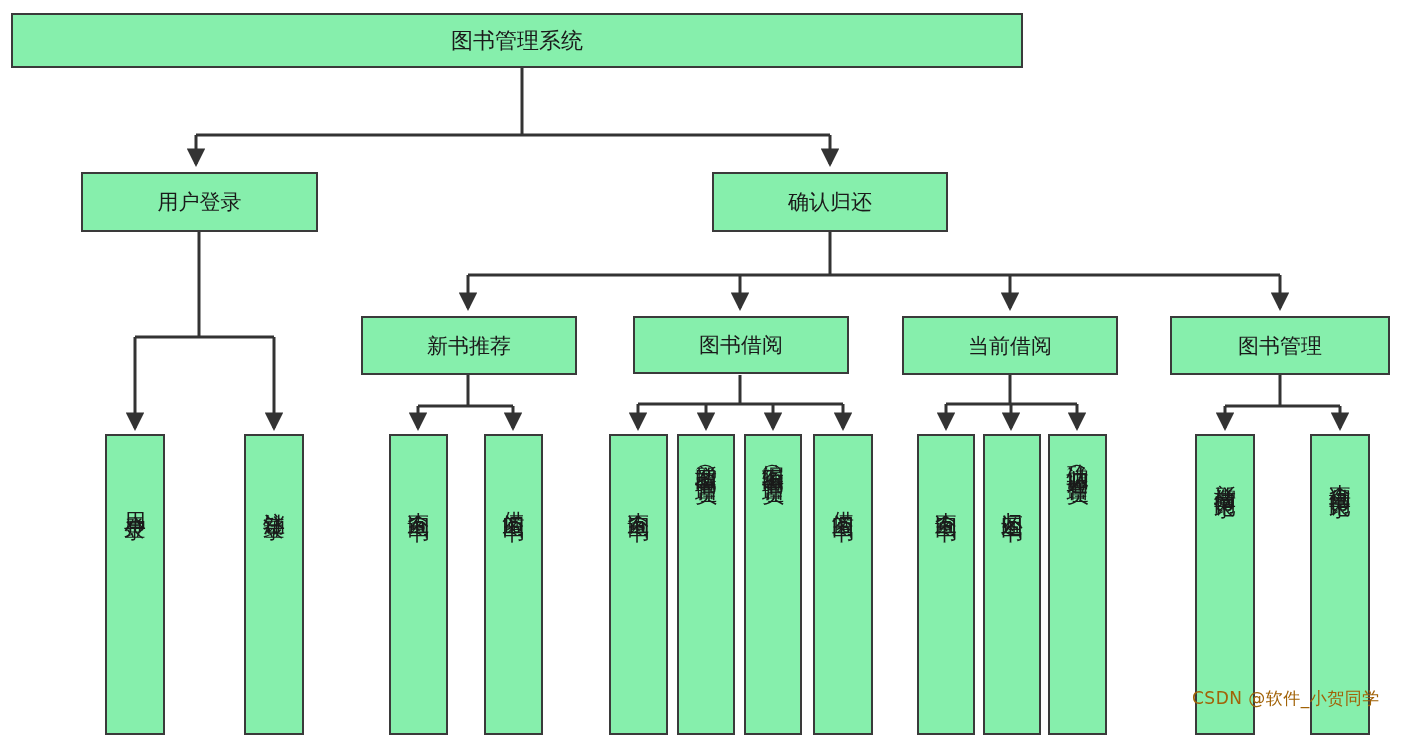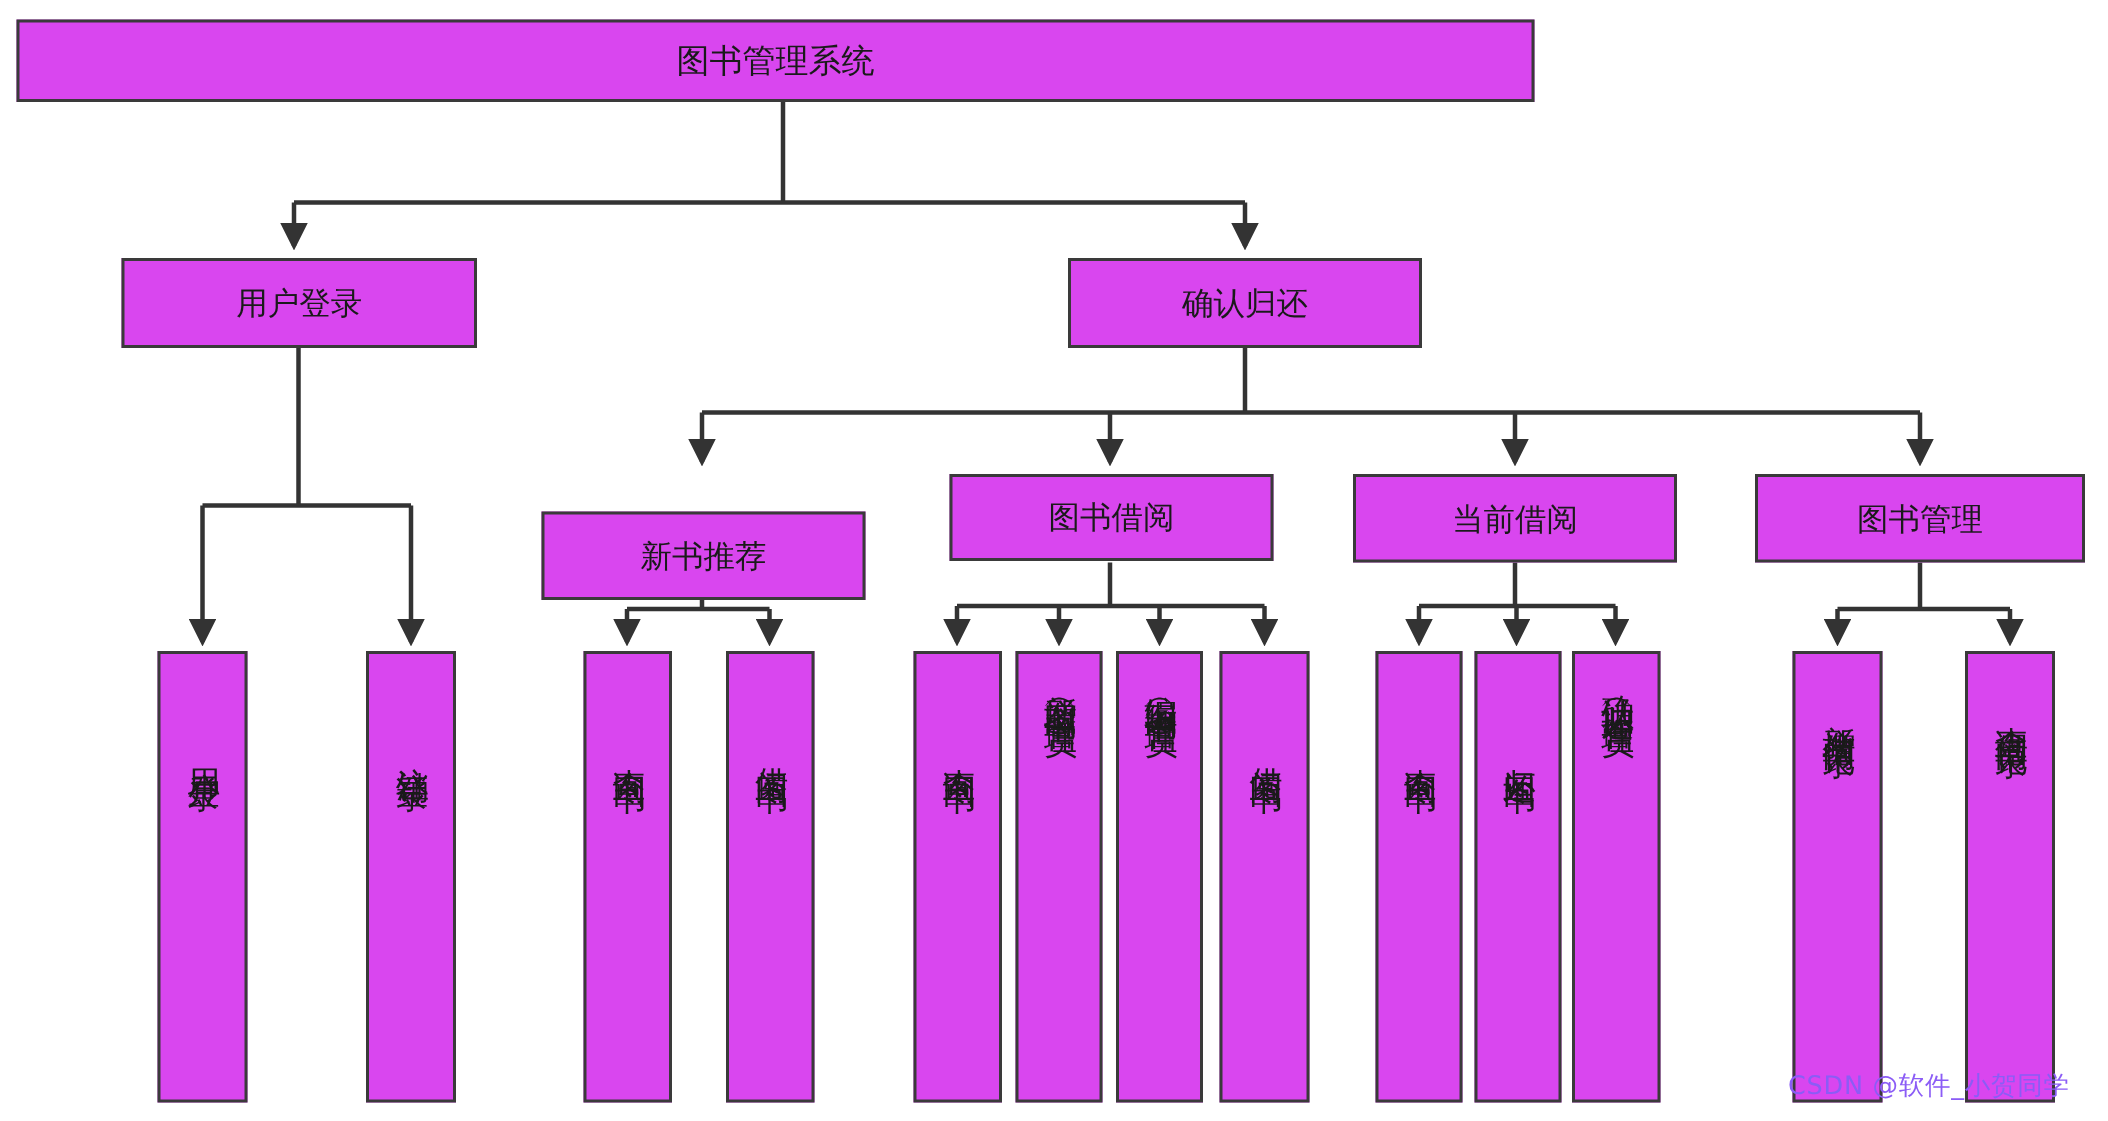--- a/index.html
+++ b/index.html
@@ -9,21 +9,21 @@
     background:#ffffff;
     font-family:"DejaVu Sans","Liberation Sans",sans-serif;
     overflow:hidden;
     position:relative;
   }
   #diagram{
     position:absolute;left:0;top:0;width:1405px;height:747px;
   }
   .node{
     position:absolute;
-    background:#d946ef;
+    background:#86efac;
     border:2.5px solid #3a3a3a;
     box-sizing:border-box;
     display:flex;
     align-items:center;
     justify-content:center;
     color:#1a1a1a;
     z-index:5;
   }
   .node.level0{font-size:22px;}
   .node.level1{font-size:21px;}
@@ -44,23 +44,23 @@
   }
   .leaf .vtext{
     
     margin:0 auto;
   }
   .leaf-short .vtext{ margin-top:48px; }
   .leaf-mid .vtext{ margin-top:20px; }
   .leaf-tall .vtext{ margin-top:0px; }
   #watermark{
     position:absolute;
-    left:1192px;top:712px;
+    left:1192px;top:687px;
     font-size:17px;
-    color:#8b5cf6;
+    color:#a16207;
     letter-spacing:0.5px;
     white-space:nowrap;
     z-index:20;
     font-family:"DejaVu Sans","Liberation Sans",sans-serif;
   }
   svg#edges{
     position:absolute;left:0;top:0;width:1405px;height:747px;
     z-index:1;pointer-events:none;
   }
 </style>
@@ -123,21 +123,21 @@
     <span>图书管理系统</span>
   </div>
 
   <div class="node level1" style="left:81px;top:172px;width:237px;height:60px;">
     <span>用户登录</span>
   </div>
   <div class="node level1" style="left:712px;top:172px;width:236px;height:60px;">
     <span>确认归还</span>
   </div>
 
-  <div class="node level2" style="left:361px;top:316px;width:216px;height:59px;margin-top:25px;">
+  <div class="node level2" style="left:361px;top:316px;width:216px;height:59px;">
     <span>新书推荐</span>
   </div>
   <div class="node level2" style="left:633px;top:316px;width:216px;height:58px;">
     <span>图书借阅</span>
   </div>
   <div class="node level2" style="left:902px;top:316px;width:216px;height:59px;text-align:right;">
     <span>当前借阅</span>
   </div>
   <div class="node level2" style="left:1170px;top:316px;width:220px;height:59px;">
     <span>图书管理</span>

